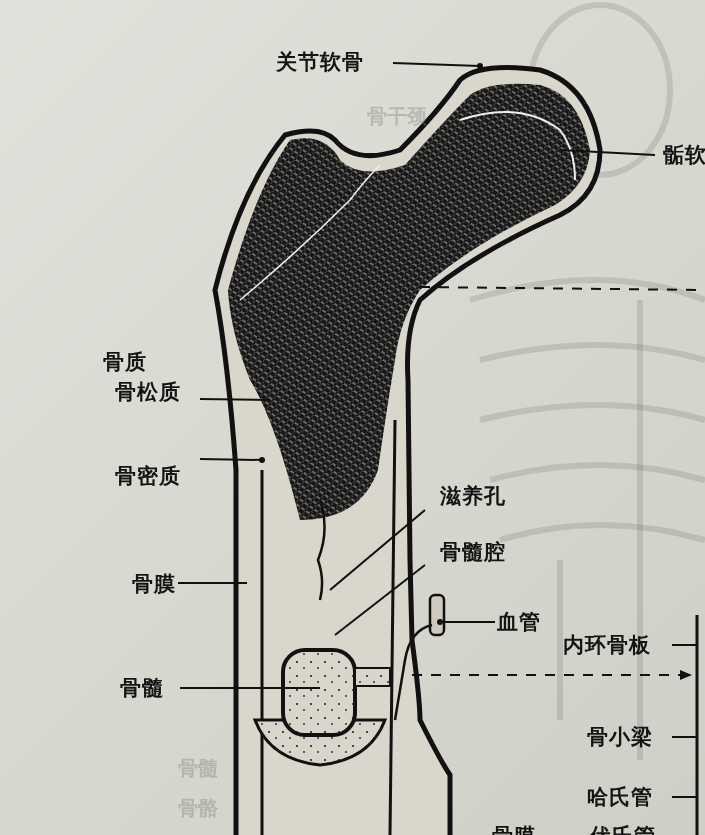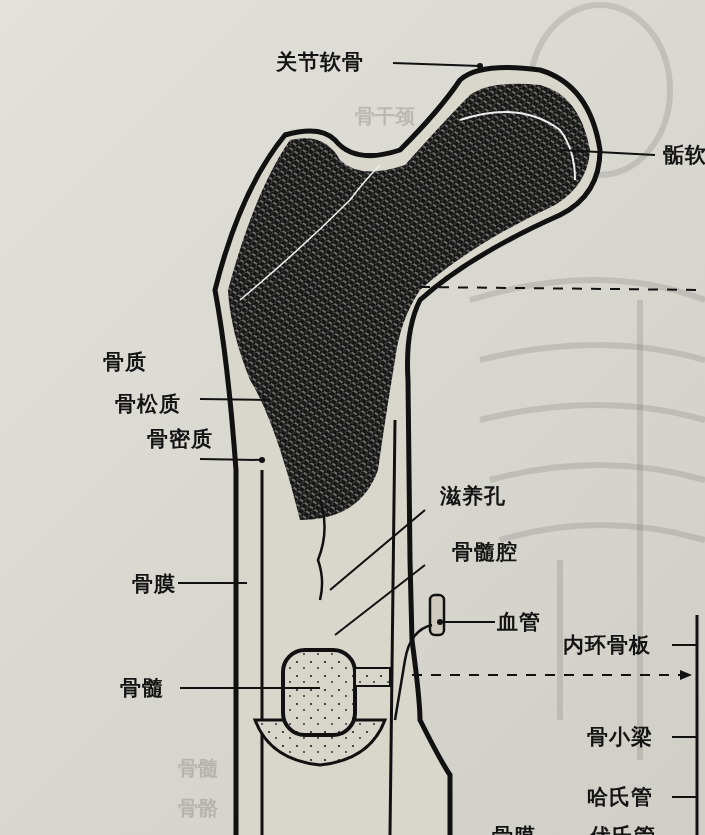--- a/index.html
+++ b/index.html
@@ -84,31 +84,31 @@
   </g>
   <circle cx="480" cy="66" r="3" fill="#111"></circle>
   <circle cx="262" cy="460" r="3" fill="#111"></circle>
   <circle cx="440" cy="622" r="3" fill="#111"></circle>
 
   <path d="M420 287 L705 290" stroke="#111" stroke-width="2" stroke-dasharray="10 9"></path>
   <path d="M412 675 L680 675" stroke="#111" stroke-width="2" stroke-dasharray="10 9"></path>
   <path d="M680 670 L692 675 L680 680 Z" fill="#111"></path>
 </svg>
 
-<div class="ghost" style="left:355px;top:103px;">骨干颈</div>
+<div class="ghost" style="left:367px;top:103px;">骨干颈</div>
 <div class="ghost" style="left:178px;top:755px;">骨髓</div>
 <div class="ghost" style="left:178px;top:795px;">骨骼</div>
 
 <div class="lbl" style="left:276px;top:50px;">关节软骨</div>
 <div class="lbl" style="left:663px;top:143px;">骺软</div>
 <div class="lbl bold" style="left:103px;top:350px;">骨质</div>
-<div class="lbl" style="left:115px;top:392px;">骨松质</div>
-<div class="lbl" style="left:115px;top:427px;margin-left:32px;">骨密质</div>
+<div class="lbl" style="left:115px;top:380px;">骨松质</div>
+<div class="lbl" style="left:115px;top:464px;">骨密质</div>
 <div class="lbl" style="left:440px;top:484px;text-align:center;">滋养孔</div>
-<div class="lbl" style="left:452px;top:540px;">骨髓腔</div>
+<div class="lbl" style="left:440px;top:540px;">骨髓腔</div>
 <div class="lbl bold" style="left:132px;top:572px;">骨膜</div>
 <div class="lbl" style="left:497px;top:610px;">血管</div>
 <div class="lbl" style="left:563px;top:633px;text-align:right;">内环骨板</div>
 <div class="lbl bold" style="left:120px;top:676px;">骨髓</div>
 <div class="lbl" style="left:587px;top:725px;">骨小梁</div>
 <div class="lbl" style="left:587px;top:785px;">哈氏管</div>
 <div class="lbl" style="left:492px;top:824px;">骨膜</div>
 <div class="lbl" style="left:590px;top:824px;">伏氏管</div>
 
 </body></html>

